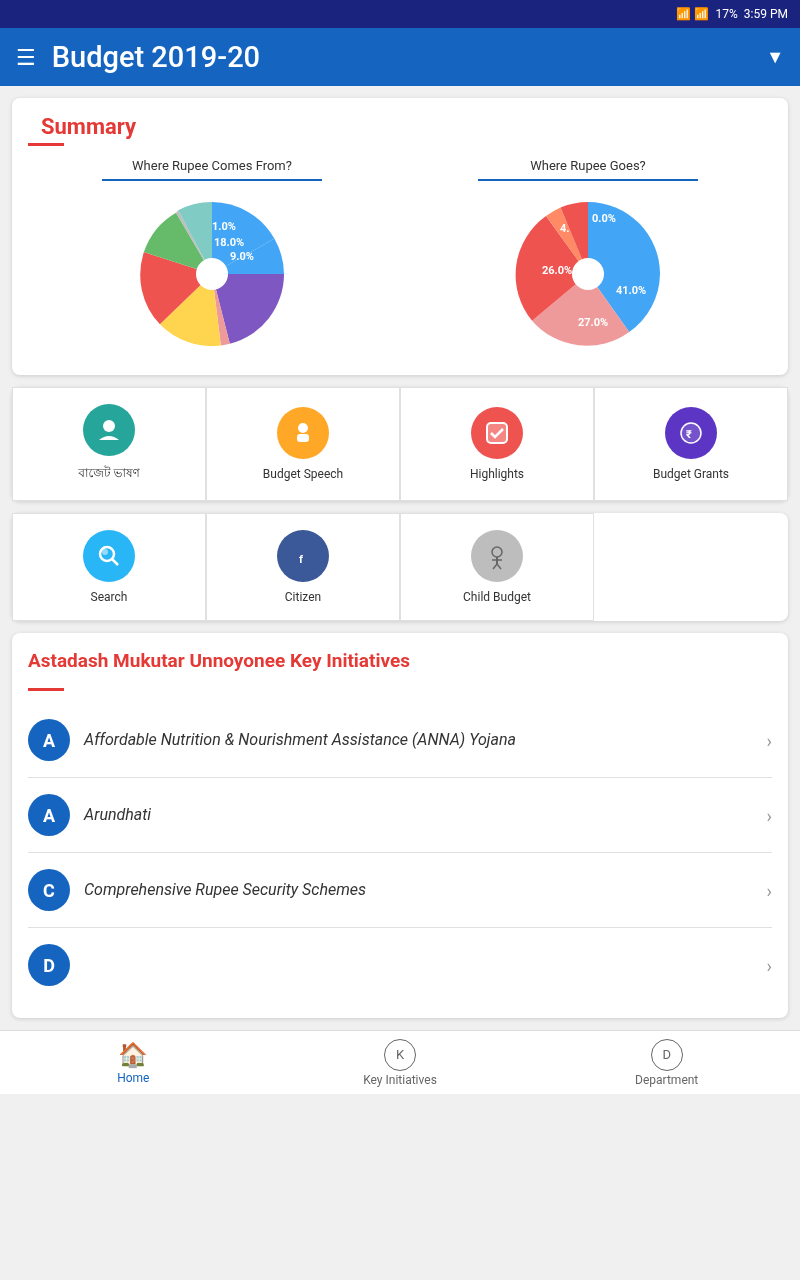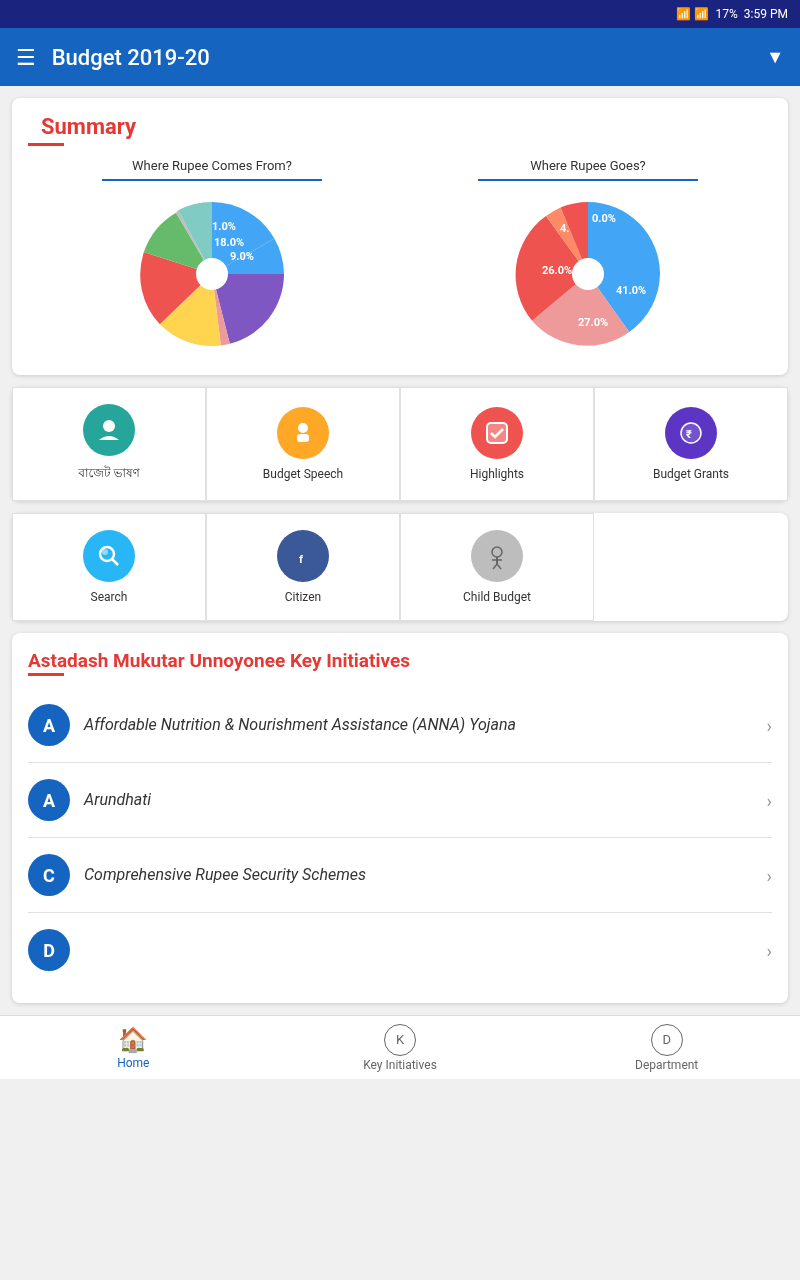--- a/index.html
+++ b/index.html
@@ -23,21 +23,21 @@
     .top-bar {
       background: #1565c0;
       color: white;
       display: flex;
       align-items: center;
       padding: 0 16px;
       height: 58px;
       gap: 16px;
     }
     .top-bar .hamburger { font-size: 22px; cursor: pointer; }
-    .top-bar .title { font-size: 22px; font-weight: 500; flex: 1; }
+    .top-bar .title { font-size: 29px; font-weight: 500; flex: 1; }
     .top-bar .dropdown-arrow { font-size: 18px; cursor: pointer; }
 
     
     .content { padding: 12px; display: flex; flex-direction: column; gap: 12px; }
 
     
     .card {
       background: white;
       border-radius: 8px;
       padding: 16px;
@@ -110,21 +110,21 @@
       font-size: 12px;
       color: #333;
       text-align: center;
     }
 
     
     .section-title {
       font-size: 19px;
       font-weight: bold;
       color: #e53935;
-      margin-bottom: 1px;
+      margin-bottom: 16px;
     }
     .section-title-underline {
       width: 36px;
       height: 3px;
       background: #e53935;
       margin-bottom: 12px;
     }
 
     .initiative-item {
       display: flex;

